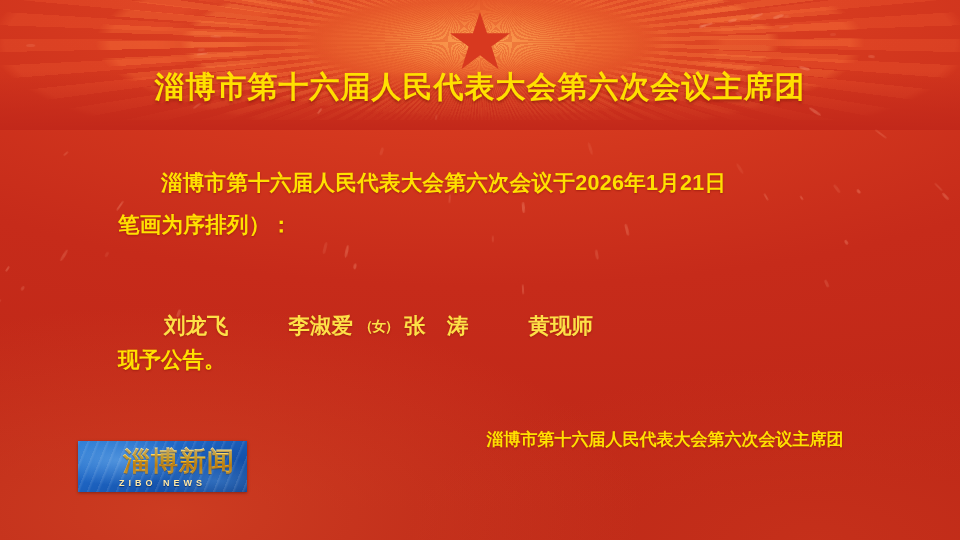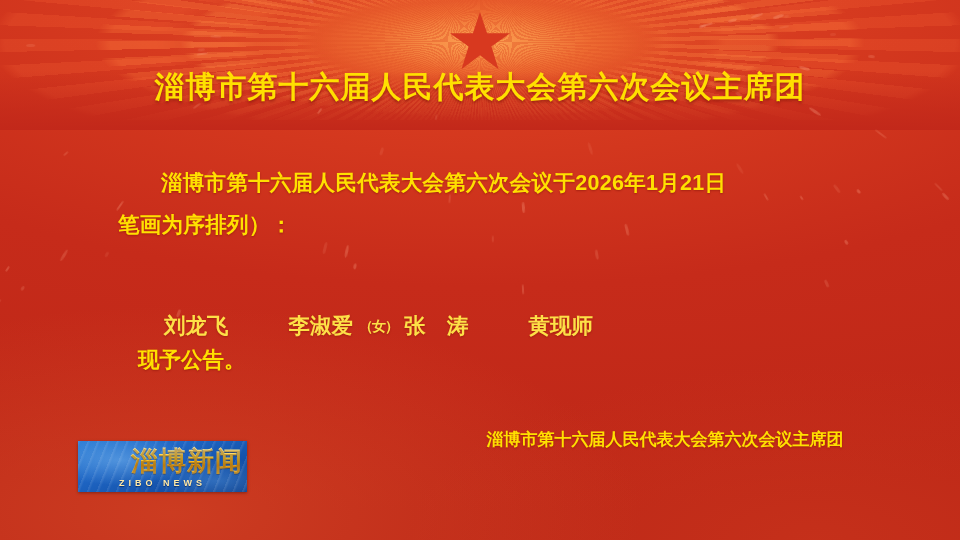--- a/index.html
+++ b/index.html
@@ -174,21 +174,20 @@
     letter-spacing: -1px;
   }
 
   .closing {
     position: absolute;
     left: 118px; top: 345px;
     color: #ffe000;
     font-size: 21.5px;
     font-weight: 700;
     text-shadow: 0 1px 2px rgba(120,16,6,0.45);
-    margin-left: 20px;
   }
 
   .sign-block {
     position: absolute;
     left: 430px; top: 427px;
     width: 470px;
     text-align: center;
     color: #ffe000;
     font-size: 17px;
     font-weight: 700;
@@ -209,21 +208,21 @@
   }
   .logo-tex {
     position: absolute; inset: 0;
     background:
       repeating-linear-gradient(112deg, rgba(255,255,255,0.09) 0px, rgba(255,255,255,0.09) 1px, rgba(255,255,255,0) 3px, rgba(255,255,255,0) 9px),
       radial-gradient(ellipse 60% 70% at 25% 38%, rgba(150,210,255,0.40) 0%, rgba(150,210,255,0) 70%),
       radial-gradient(ellipse 50% 60% at 82% 78%, rgba(120,190,255,0.30) 0%, rgba(120,190,255,0) 72%);
   }
   .logo-cn {
     position: absolute;
-    left: 8px; top: 2px;
+    left: 0; top: 2px;
     width: 202px;
     text-align: center;
     font-size: 27px;
     font-weight: 700;
     letter-spacing: 1px;
     color: #ffd24a;
     background: linear-gradient(to bottom, #fff6c8 0%, #ffd23c 42%, #f0a517 62%, #ffdf6a 100%);
     -webkit-background-clip: text;
     background-clip: text;
     -webkit-text-fill-color: transparent;

